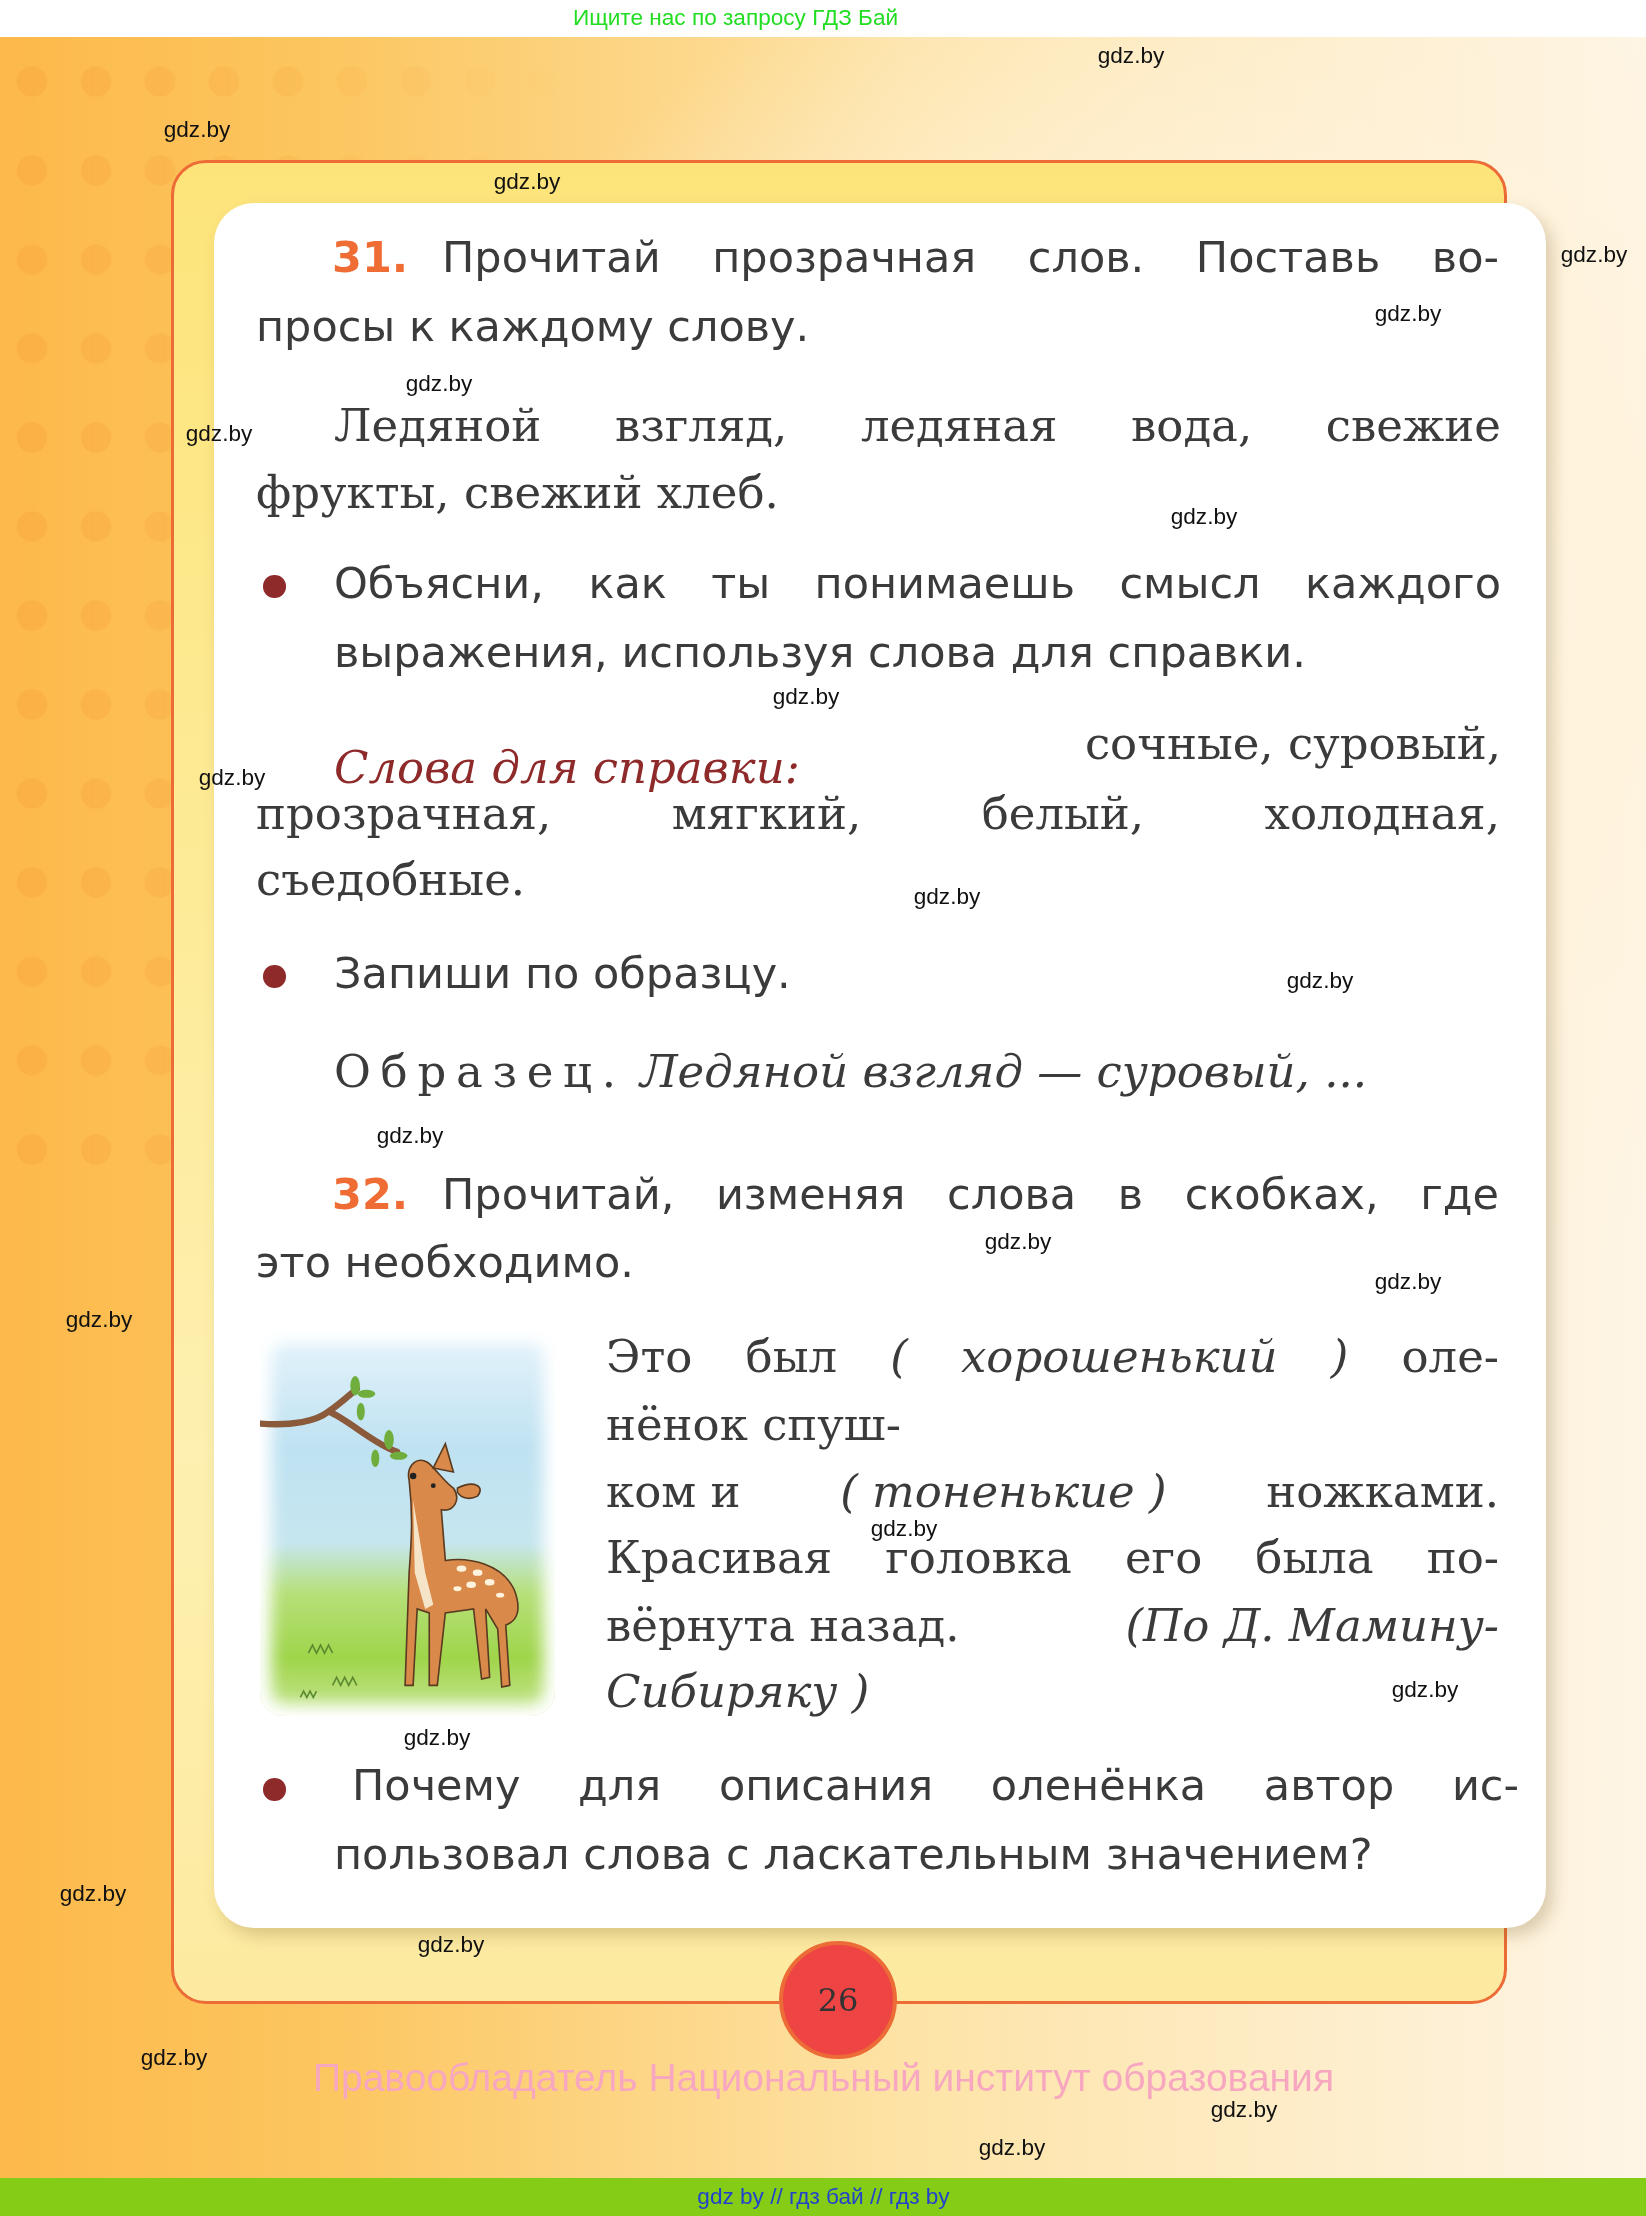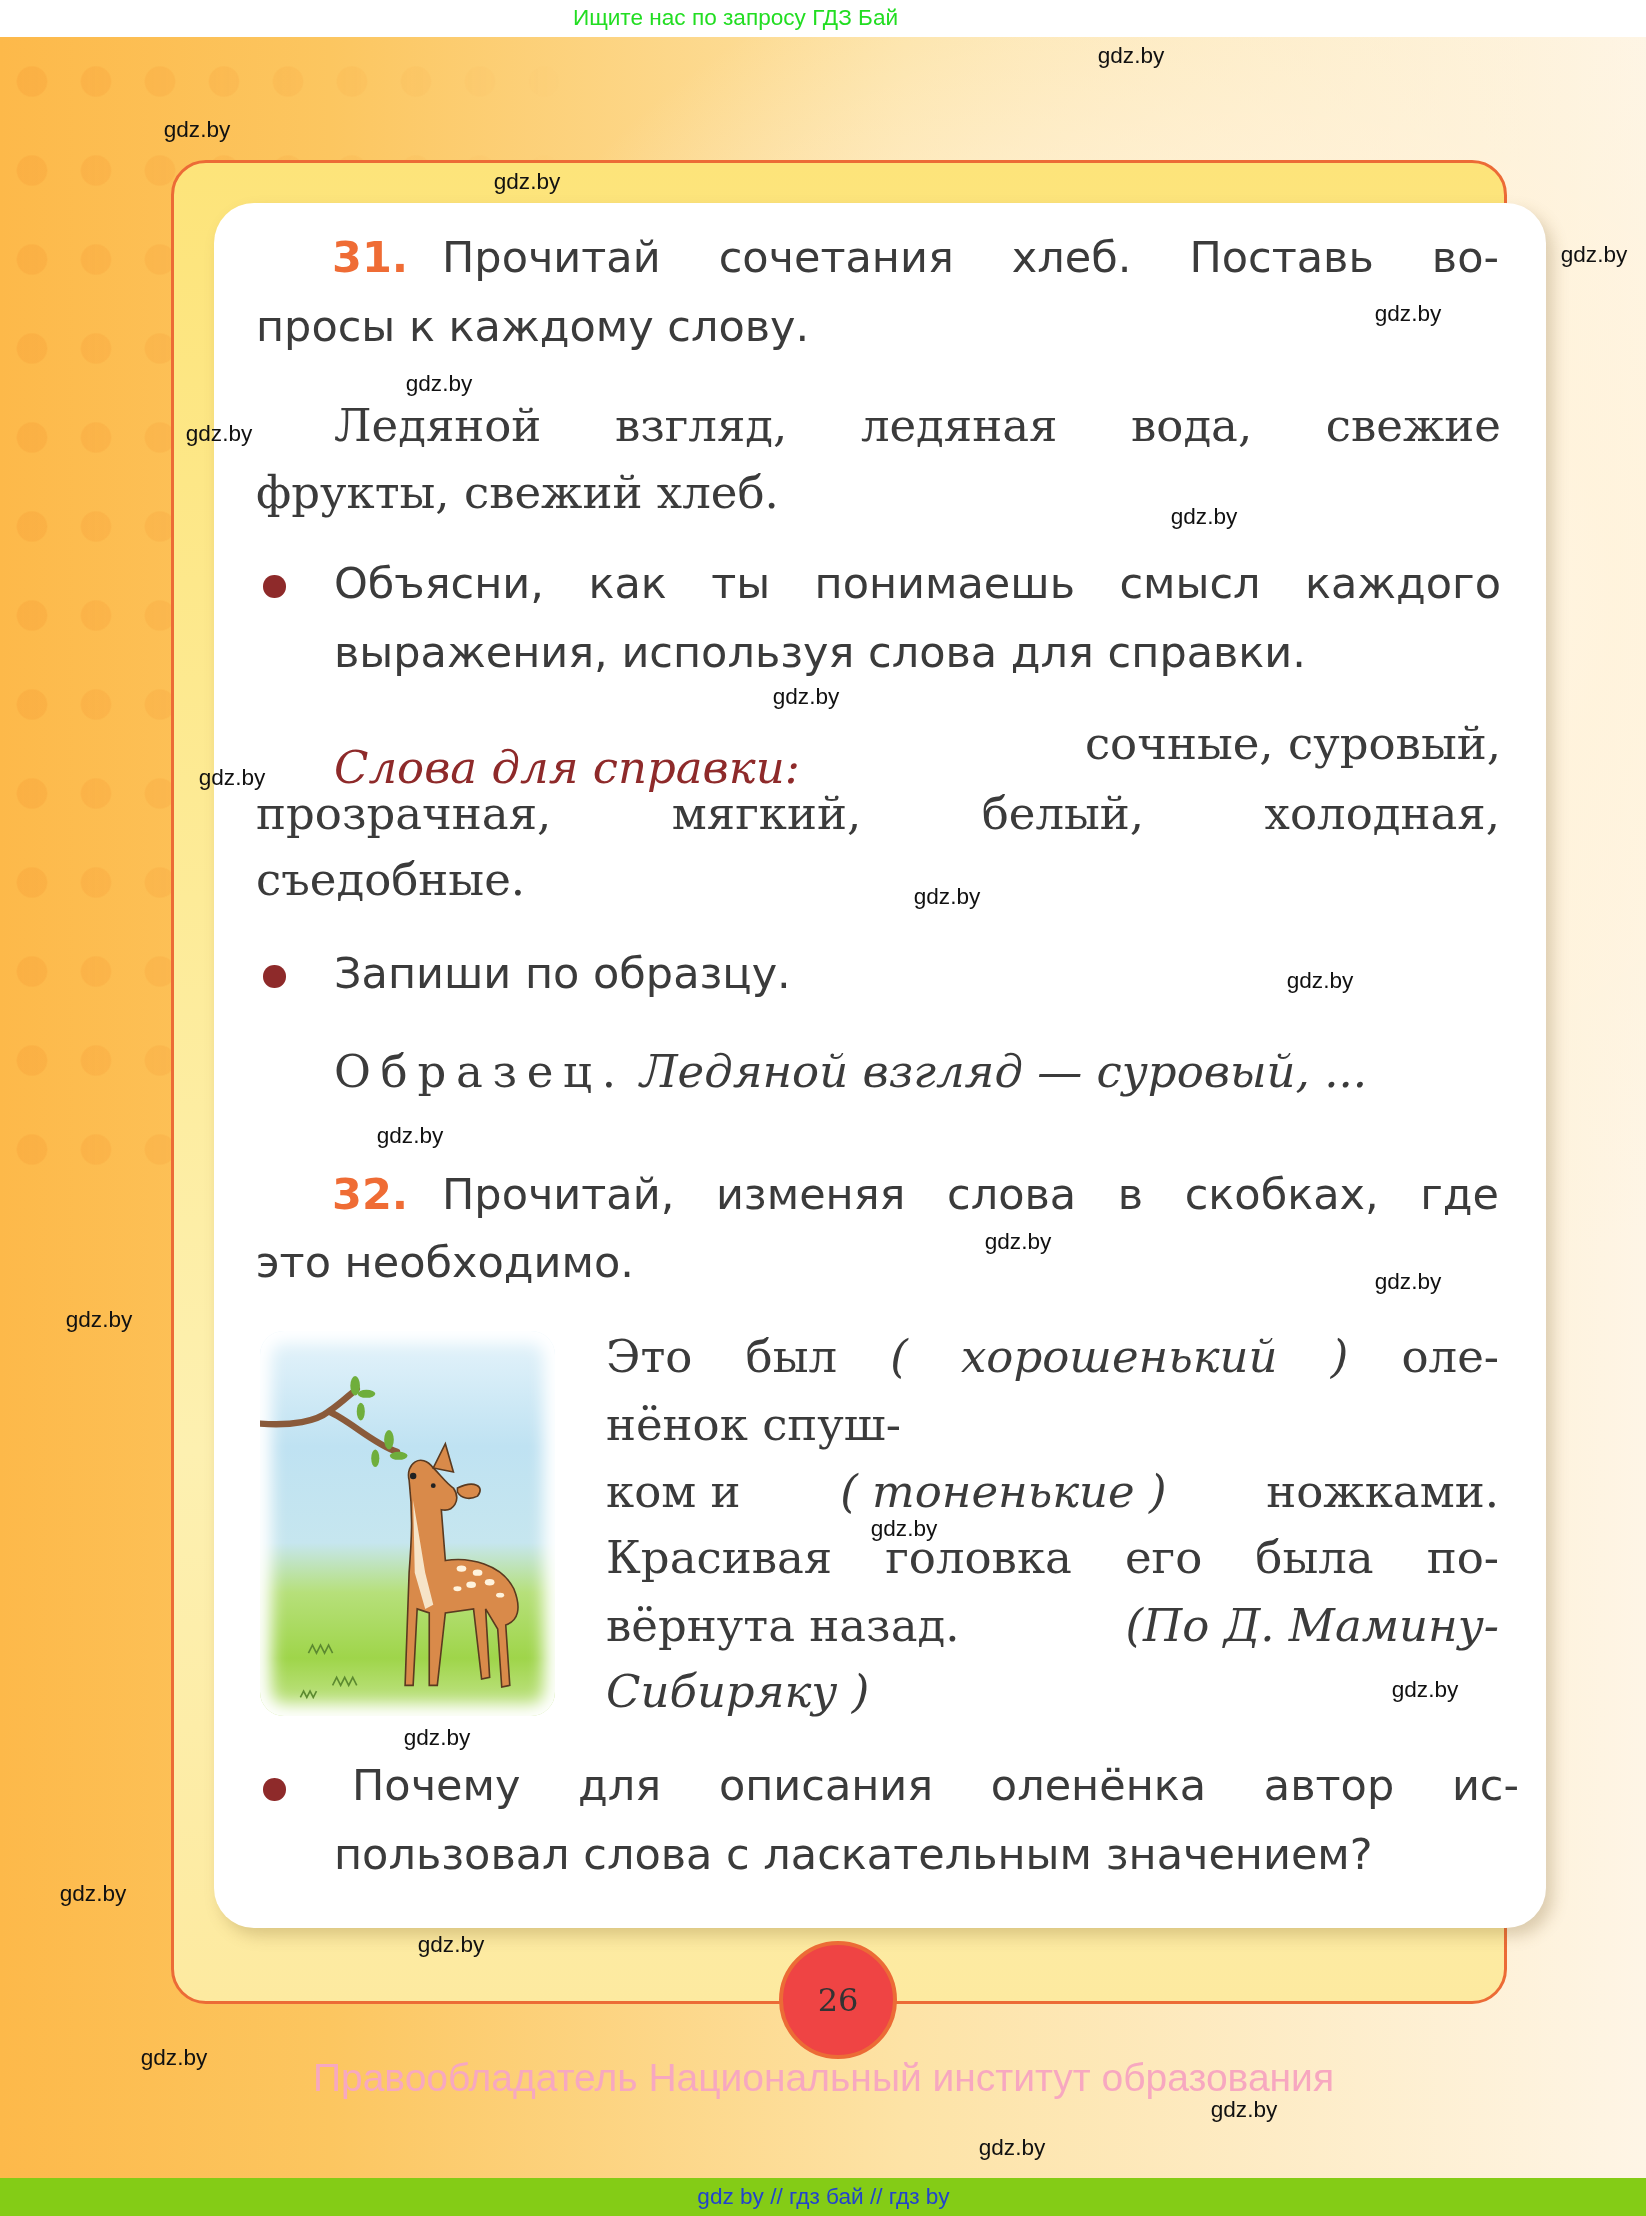--- a/index.html
+++ b/index.html
@@ -52,21 +52,21 @@
 
 <div class="page-bg"></div>
 <div class="dots"></div>
 
 <div class="frame"></div>
 <div class="card"></div>
 
 <div class="t sans" style="left:332px; top:232px;">
   <span class="num">31.</span>
 </div>
-<div class="t sans justify" style="left:442px; top:232px; width:1057px;">Прочитай сочетания хлеб. Поставь во-</div>
+<div class="t sans justify" style="left:442px; top:232px; width:1057px;">Прочитай прозрачная слов. Поставь во-</div>
 <div class="t sans" style="left:256px; top:301px;">просы к каждому слову.</div>
 
 <div class="t serif justify" style="left:334px; top:399px; width:1167px;">Ледяной взгляд, ледяная вода, свежие</div>
 <div class="t serif" style="left:256px; top:466px;">фрукты, свежий хлеб.</div>
 
 <div class="bullet" style="left:263px; top:575px;"></div>
 <div class="t sans justify" style="left:334px; top:558px; width:1167px;">Объясни, как ты понимаешь смысл каждого</div>
 <div class="t sans" style="left:334px; top:627px;">выражения, используя слова для справки.</div>
 
 <div class="t serif" style="left:334px; top:717px; width:1167px; display:flex; justify-content:space-between;">

